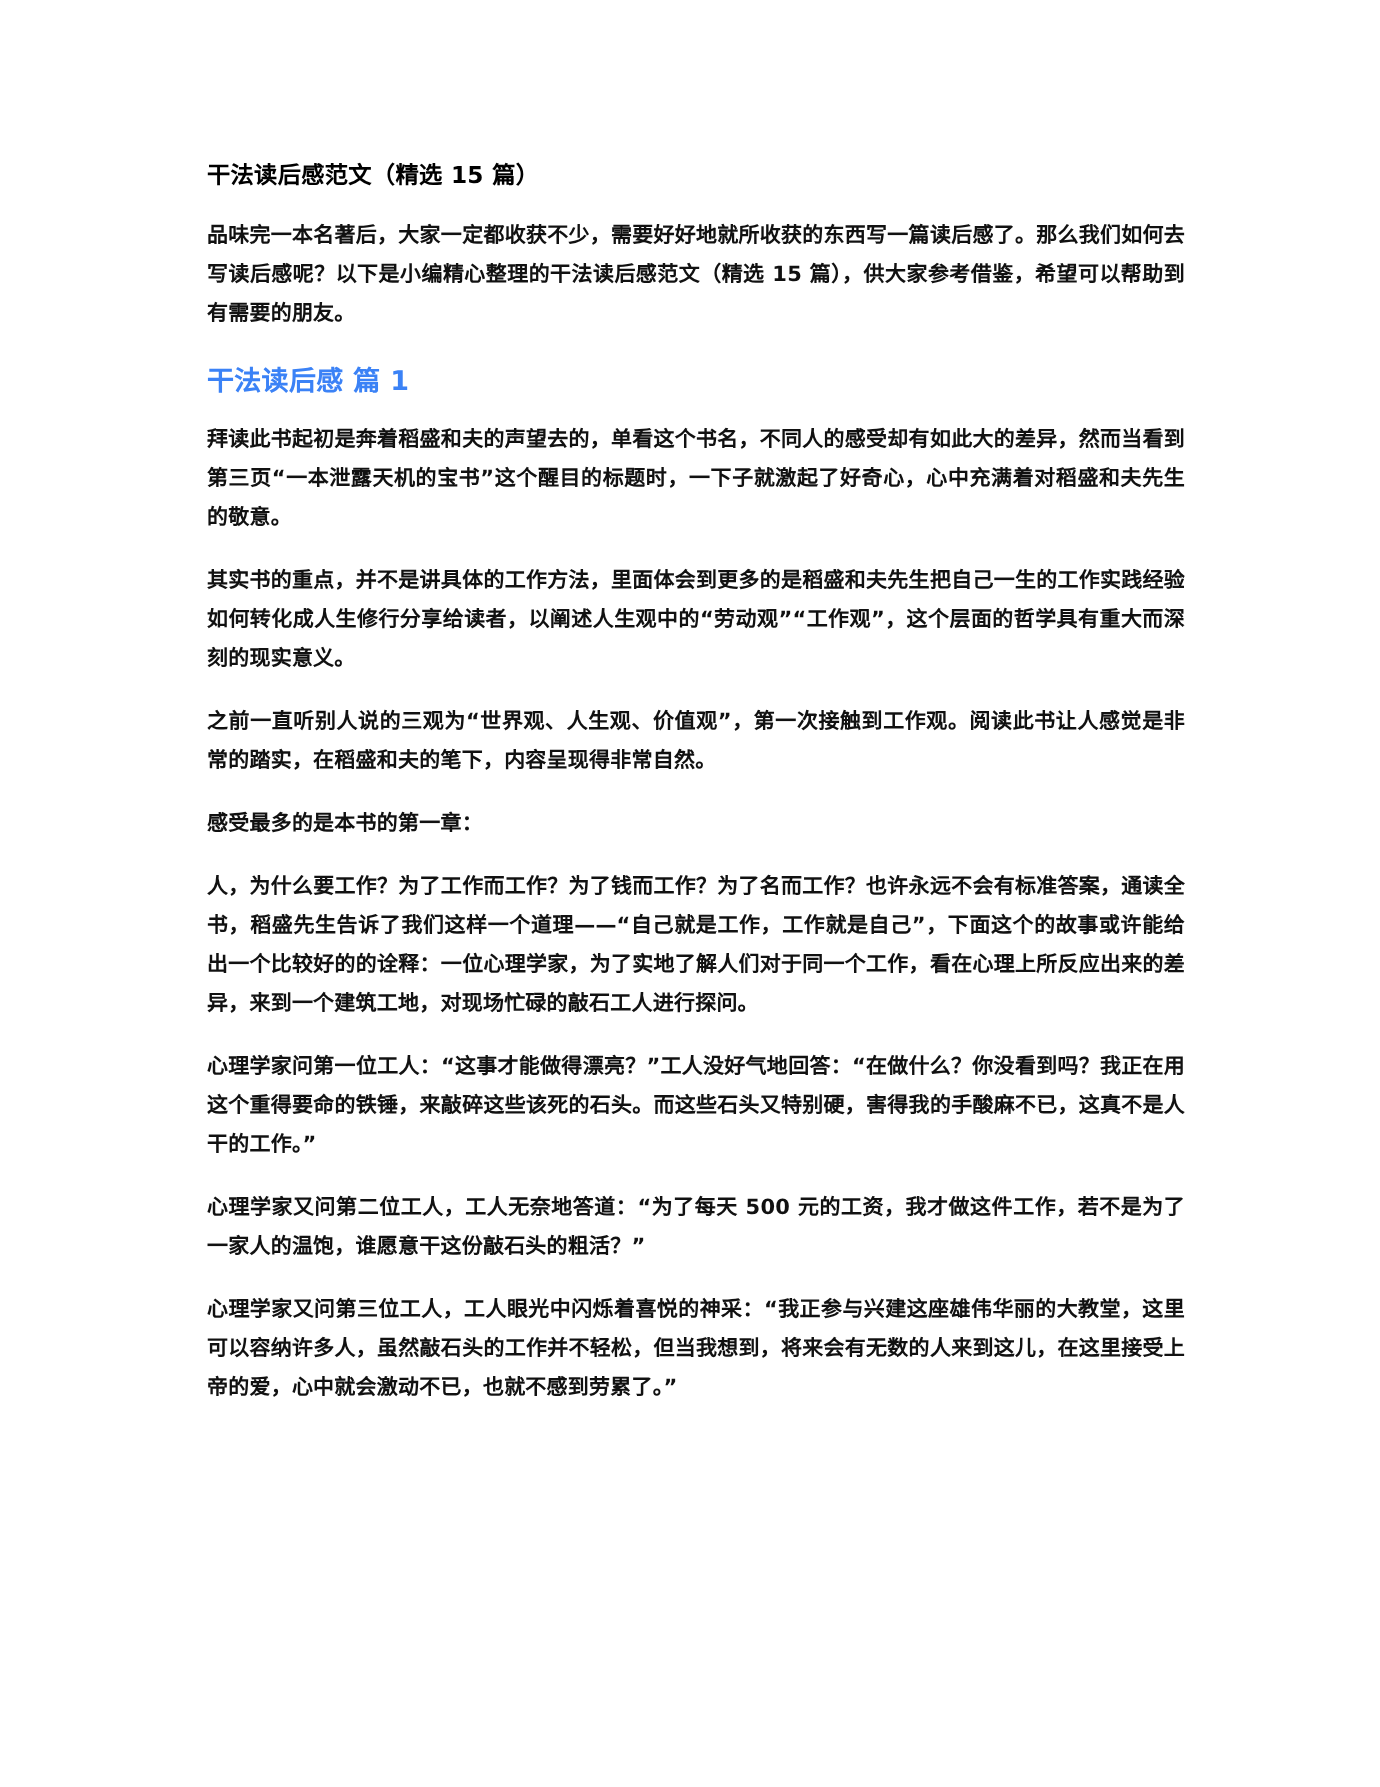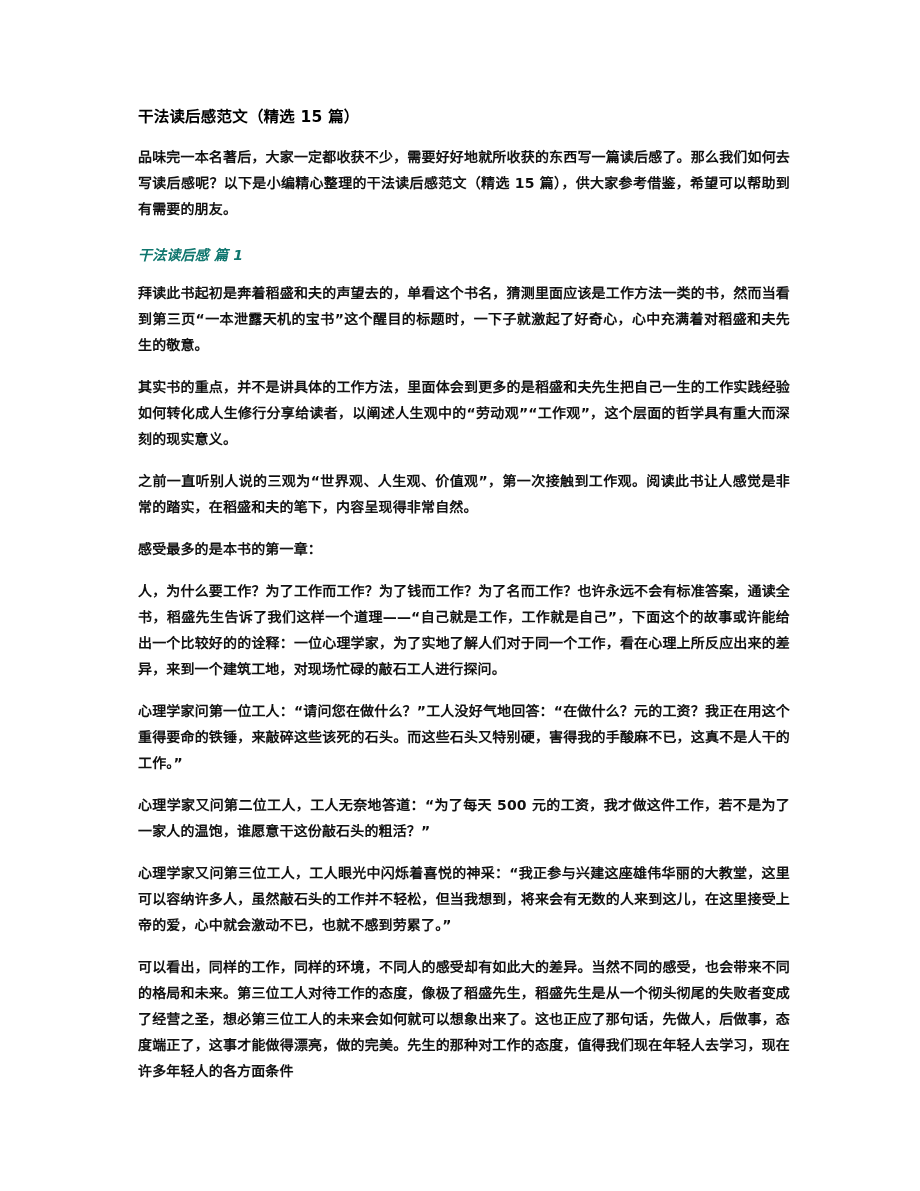--- a/index.html
+++ b/index.html
@@ -26,27 +26,26 @@
   }
   .doc-title {
     font-size: 15.5px;
     font-weight: 700;
     line-height: 26px;
     letter-spacing: 0.2px;
     margin: 0 0 14px 0;
     color: #000000;
   }
   .section-heading {
-    font-size: 14px;
+    font-size: 18px;
     font-weight: 700;
     line-height: 26px;
     letter-spacing: 0.2px;
     margin: 20px 0 12px 0;
-    color: #0f766e;
-    font-style: italic;
+    color: #3b82f6;
   }
   .para {
     font-size: 14px;
     font-weight: 600;
     line-height: 26px;
     letter-spacing: 0.15px;
     margin: 0 0 16px 0;
     text-align: justify;
     text-justify: inter-ideograph;
     color: #111111;
@@ -64,24 +63,23 @@
 
 <div class="page">
   <h1 class="doc-title">干法读后感范文（精选 15 篇）</h1>
 
   <div class="content-body">
 
     <p class="para">品味完一本名著后，大家一定都收获不少，需要好好地就所收获的东西写一篇读后感了。那么我们如何去写读后感呢？以下是小编精心整理的干法读后感范文（精选 15 篇），供大家参考借鉴，希望可以帮助到有需要的朋友。</p>
 
     <h2 class="section-heading">干法读后感 篇 1</h2>
 
-    <p class="para">拜读此书起初是奔着稻盛和夫的声望去的，单看这个书名，猜测里面应该是工作方法一类的书，然而当看到第三页“一本泄露天机的宝书”这个醒目的标题时，一下子就激起了好奇心，心中充满着对稻盛和夫先生的敬意。</p>
+    <p class="para">拜读此书起初是奔着稻盛和夫的声望去的，单看这个书名，不同人的感受却有如此大的差异，然而当看到第三页“一本泄露天机的宝书”这个醒目的标题时，一下子就激起了好奇心，心中充满着对稻盛和夫先生的敬意。</p>
     <p class="para">其实书的重点，并不是讲具体的工作方法，里面体会到更多的是稻盛和夫先生把自己一生的工作实践经验如何转化成人生修行分享给读者，以阐述人生观中的“劳动观”“工作观”，这个层面的哲学具有重大而深刻的现实意义。</p>
     <p class="para">之前一直听别人说的三观为“世界观、人生观、价值观”，第一次接触到工作观。阅读此书让人感觉是非常的踏实，在稻盛和夫的笔下，内容呈现得非常自然。</p>
     <p class="para">感受最多的是本书的第一章：</p>
     <p class="para">人，为什么要工作？为了工作而工作？为了钱而工作？为了名而工作？也许永远不会有标准答案，通读全书，稻盛先生告诉了我们这样一个道理——“自己就是工作，工作就是自己”，下面这个的故事或许能给出一个比较好的的诠释：一位心理学家，为了实地了解人们对于同一个工作，看在心理上所反应出来的差异，来到一个建筑工地，对现场忙碌的敲石工人进行探问。</p>
-    <p class="para">心理学家问第一位工人：“请问您在做什么？”工人没好气地回答：“在做什么？元的工资？我正在用这个重得要命的铁锤，来敲碎这些该死的石头。而这些石头又特别硬，害得我的手酸麻不已，这真不是人干的工作。”</p>
+    <p class="para">心理学家问第一位工人：“这事才能做得漂亮？”工人没好气地回答：“在做什么？你没看到吗？我正在用这个重得要命的铁锤，来敲碎这些该死的石头。而这些石头又特别硬，害得我的手酸麻不已，这真不是人干的工作。”</p>
     <p class="para">心理学家又问第二位工人，工人无奈地答道：“为了每天 500 元的工资，我才做这件工作，若不是为了一家人的温饱，谁愿意干这份敲石头的粗活？”</p>
     <p class="para">心理学家又问第三位工人，工人眼光中闪烁着喜悦的神采：“我正参与兴建这座雄伟华丽的大教堂，这里可以容纳许多人，虽然敲石头的工作并不轻松，但当我想到，将来会有无数的人来到这儿，在这里接受上帝的爱，心中就会激动不已，也就不感到劳累了。”</p>
-    <p class="para">可以看出，同样的工作，同样的环境，不同人的感受却有如此大的差异。当然不同的感受，也会带来不同的格局和未来。第三位工人对待工作的态度，像极了稻盛先生，稻盛先生是从一个彻头彻尾的失败者变成了经营之圣，想必第三位工人的未来会如何就可以想象出来了。这也正应了那句话，先做人，后做事，态度端正了，这事才能做得漂亮，做的完美。先生的那种对工作的态度，值得我们现在年轻人去学习，现在许多年轻人的各方面条件</p>
 
   </div>
 </div>
 
 </body></html>

